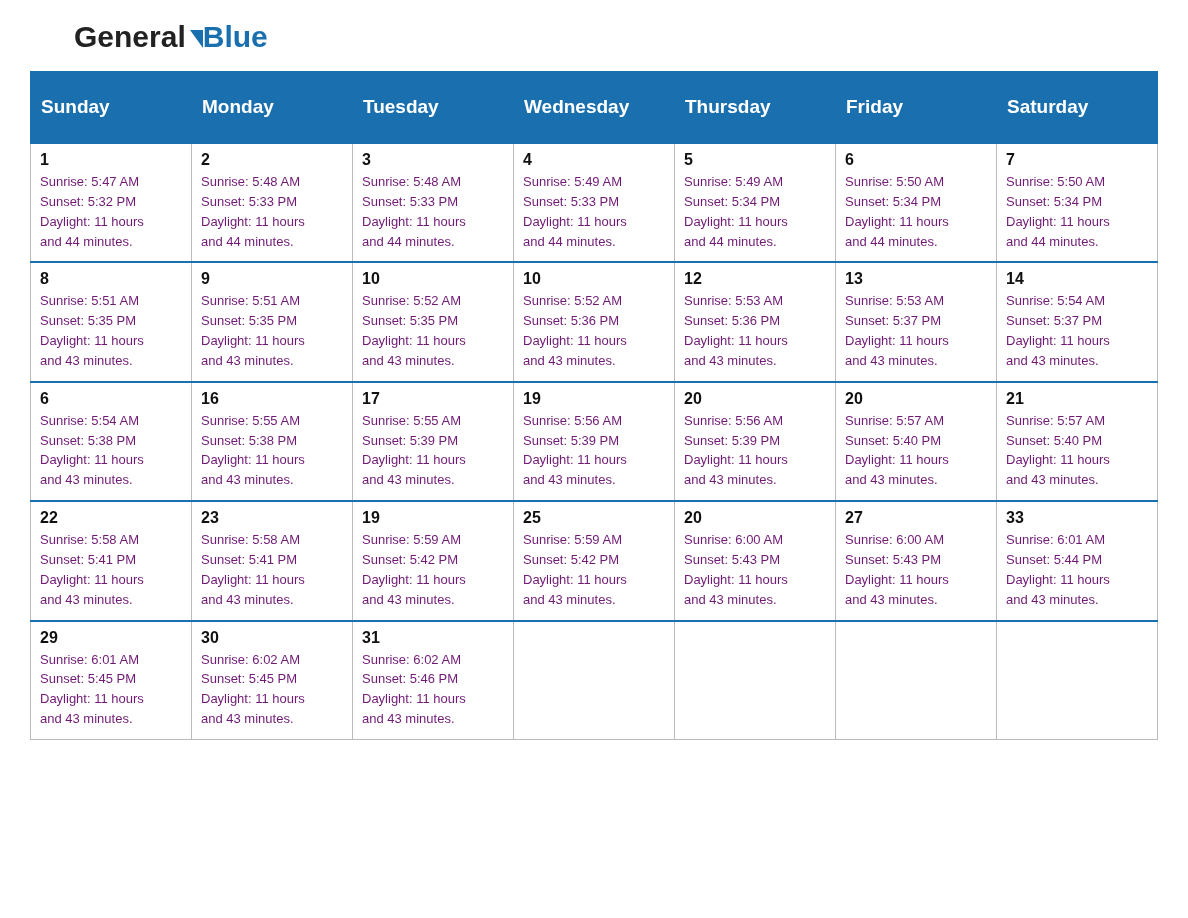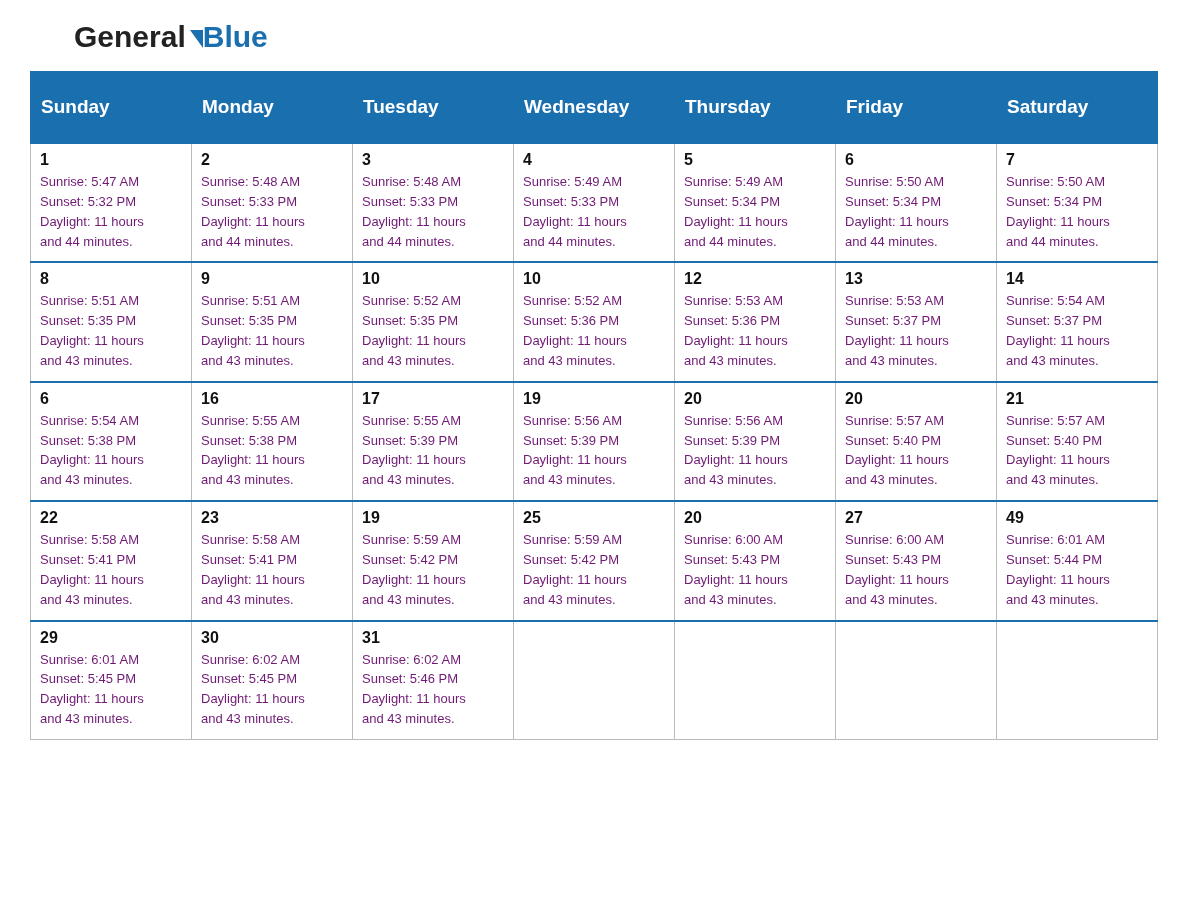--- a/index.html
+++ b/index.html
@@ -237,21 +237,21 @@
       </td>
         <td>
         <span class="day-num">20</span>
         <span class="day-info">Sunrise: 6:00 AM<br>Sunset: 5:43 PM<br>Daylight: 11 hours<br>and 43 minutes.</span>
       </td>
         <td>
         <span class="day-num">27</span>
         <span class="day-info">Sunrise: 6:00 AM<br>Sunset: 5:43 PM<br>Daylight: 11 hours<br>and 43 minutes.</span>
       </td>
         <td>
-        <span class="day-num">49</span>
+        <span class="day-num">33</span>
         <span class="day-info">Sunrise: 6:01 AM<br>Sunset: 5:44 PM<br>Daylight: 11 hours<br>and 43 minutes.</span>
       </td>
       </tr>
       <tr class="week-row">
         <td>
         <span class="day-num">29</span>
         <span class="day-info">Sunrise: 6:01 AM<br>Sunset: 5:45 PM<br>Daylight: 11 hours<br>and 43 minutes.</span>
       </td>
         <td>
         <span class="day-num">30</span>

